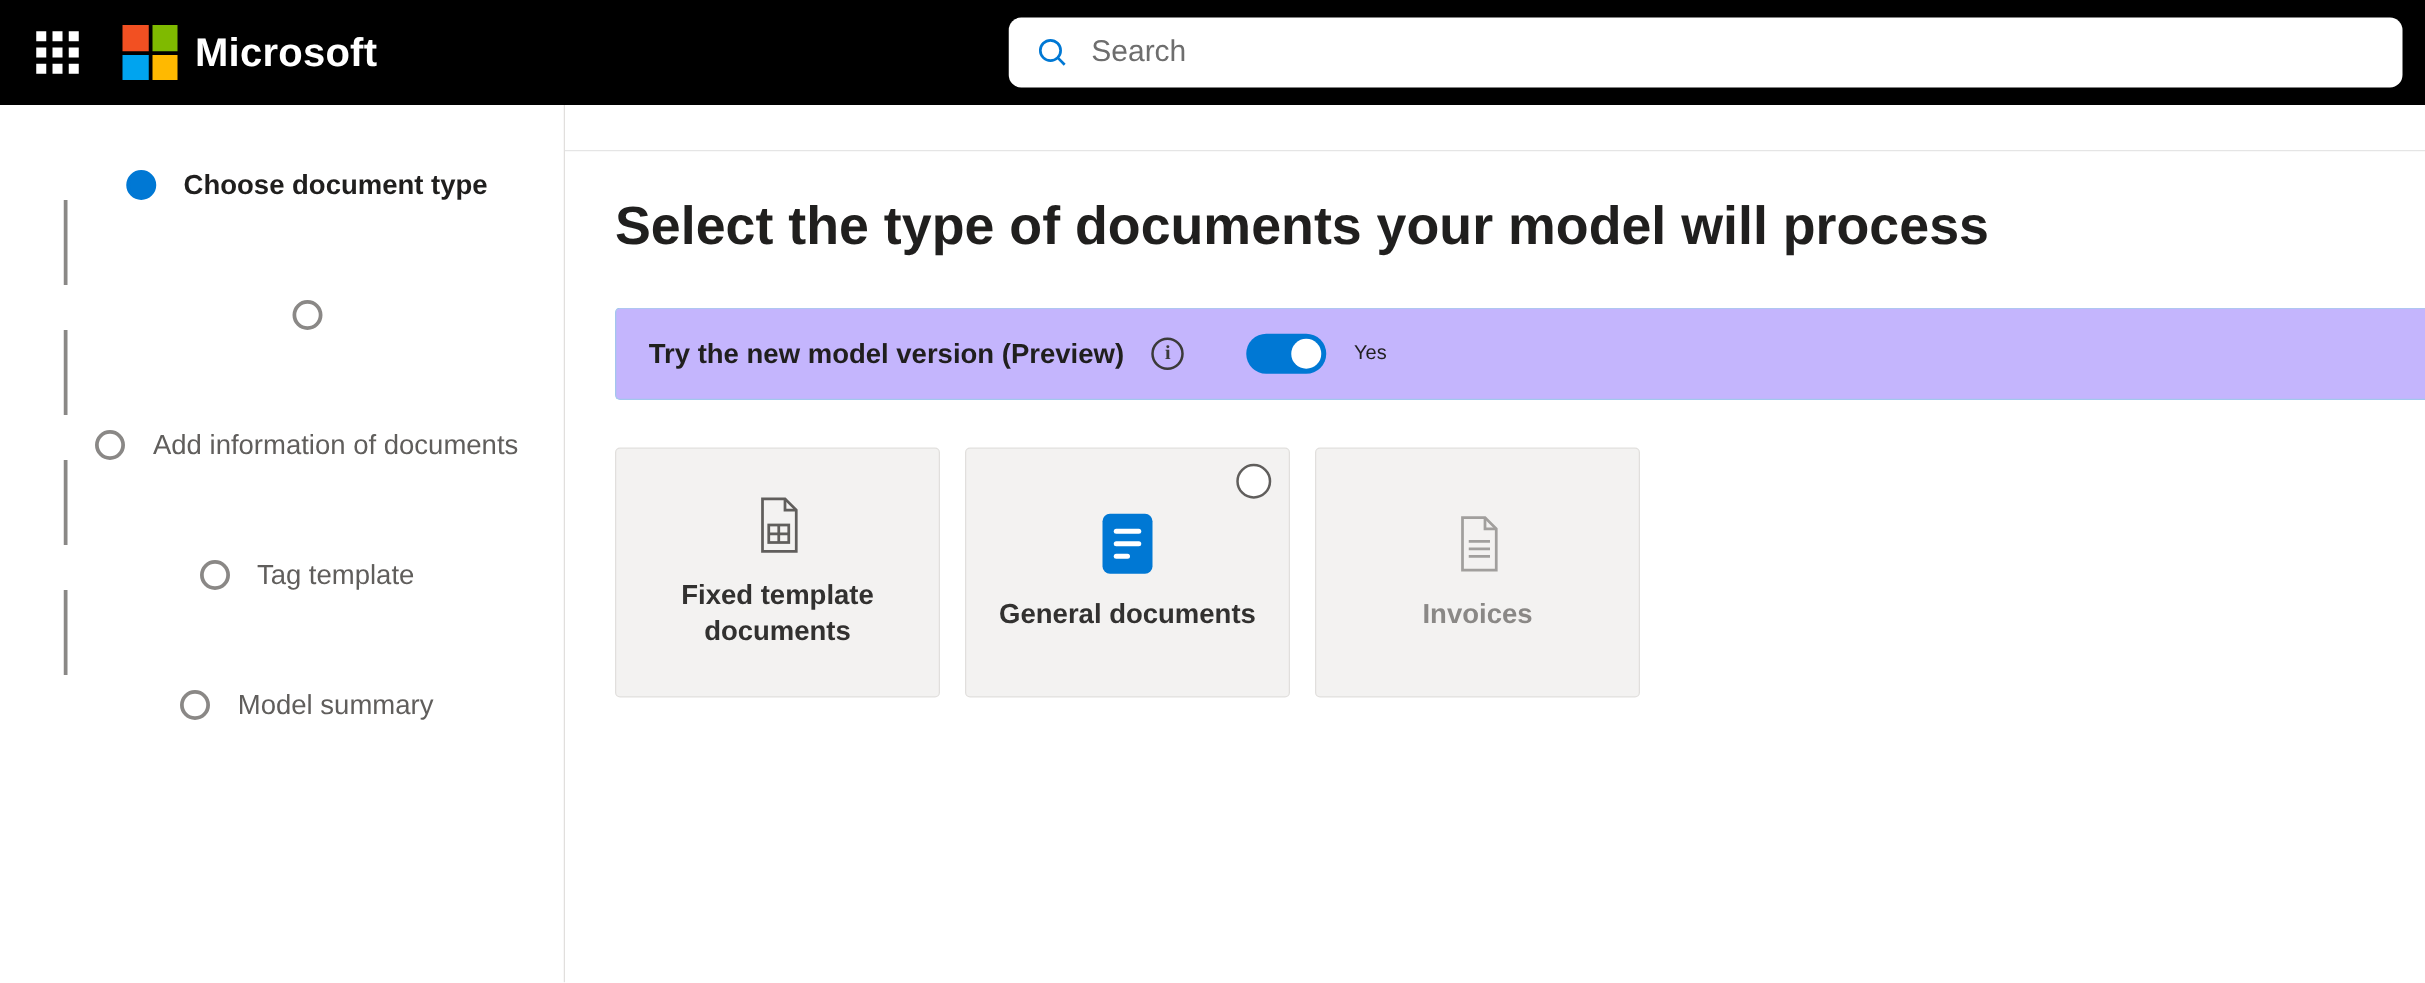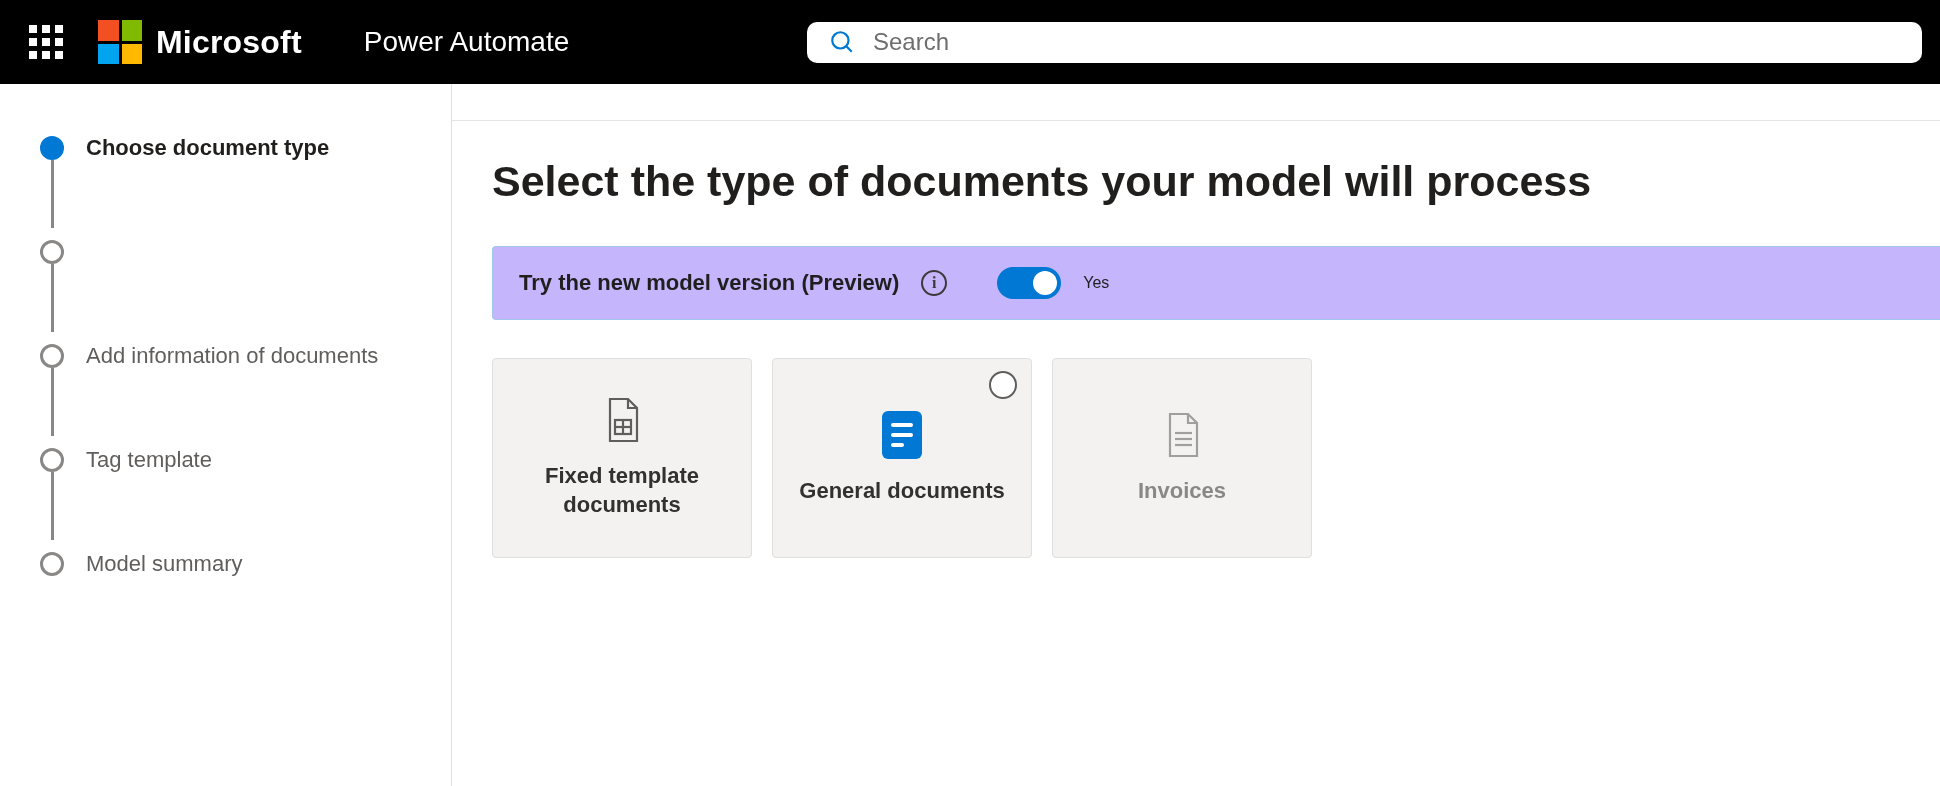--- a/index.html
+++ b/index.html
@@ -10,28 +10,28 @@
   .waffle span { width:8px; height:8px; background:#fff; }
   .ms-logo { display:flex; align-items:center; gap:14px; }
   .ms-tiles { width:44px; height:44px; display:grid; grid-template-columns:1fr 1fr; grid-template-rows:1fr 1fr; gap:3px; }
   .ms-tiles div:nth-child(1){background:#f25022;}
   .ms-tiles div:nth-child(2){background:#7fba00;}
   .ms-tiles div:nth-child(3){background:#00a4ef;}
   .ms-tiles div:nth-child(4){background:#ffb900;}
   .brand-text { color:#fff; font-size:32px; font-weight:600; letter-spacing:.2px; }
   .product-text { color:#fff; font-size:28px; font-weight:400; margin-left:30px; }
   .search-wrap { margin-left:auto; flex:1; max-width:1115px; }
-  .search { width:100%; height:41px; background:#fff; border-radius:10px; display:flex; align-items:center; padding:0 22px; gap:18px; }
+  .search { width:100%; height:56px; background:#fff; border-radius:10px; display:flex; align-items:center; padding:0 22px; gap:18px; }
   .search svg { width:26px; height:26px; }
   .search span.placeholder { color:#6e6e6e; font-size:24px; }
   
   .body { display:flex; height:calc(786px - 84px); }
   .sidebar { width:452px; border-right:1px solid #e1dfdd; padding:48px 0 0 40px; }
   .steps { list-style:none; }
-  .step { display:flex; align-items:center; gap:22px; position:relative; height:32px; margin-bottom:72px; }
+  .step { display:flex; align-items:center; gap:22px; position:relative; height:32px; margin-bottom:72px;justify-content:center; }
   .step:last-child { margin-bottom:0; }
   .step .dot { width:24px; height:24px; border-radius:50%; border:3px solid #8a8886; background:#fff; position:relative; z-index:2; }
   .step.active .dot { background:#0078d4; border-color:#0078d4; }
   .step .label { font-size:22px; color:#605e5c; }
   .step.active .label { color:#201f1e; font-weight:600; }
   .step .connector { position:absolute; left:11px; top:28px; width:3px; height:68px; background:#8a8886; }
   .step:last-child .connector { display:none; }
   
   .content { flex:1; padding:36px 0 0 0; }
   .content-divider { border-top:1px solid #e5e5e5; margin-bottom:36px; }
@@ -76,21 +76,20 @@
   </div>
   <div class="ms-logo">
     <div class="ms-tiles">
       <div></div>
         <div></div>
         <div></div>
         <div></div>
     </div>
     <span class="brand-text">Microsoft</span>
   </div>
-  <span class="product-text">Power Automate</span>
   <div class="search-wrap">
     <div class="search">
       <svg viewBox="0 0 24 24" fill="none" stroke="#0078d4" stroke-width="2">
         <circle cx="10.5" cy="10.5" r="7.5"></circle>
         <line x1="21" y1="21" x2="16" y2="16"></line>
       </svg>
       <span class="placeholder">Search</span>
     </div>
   </div>
 </div>

